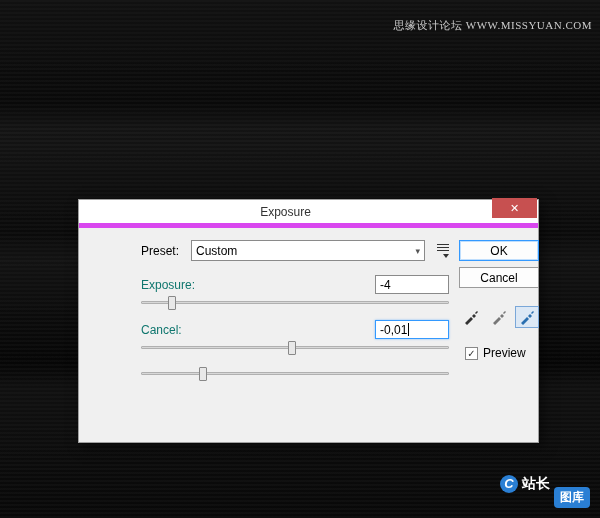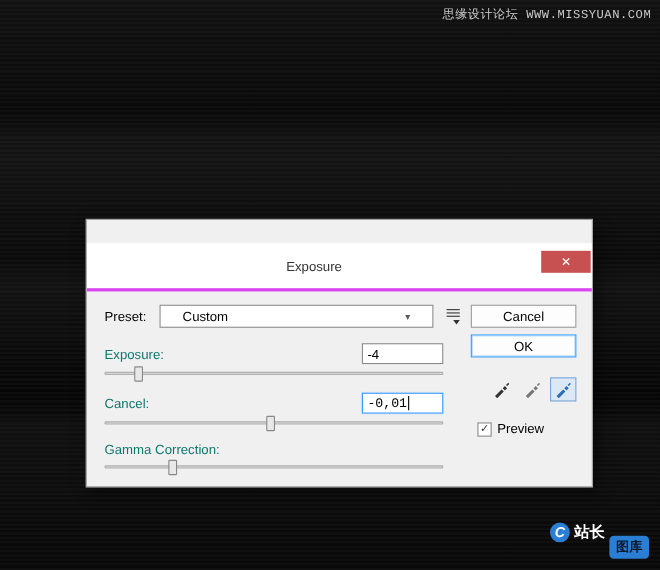--- a/index.html
+++ b/index.html
@@ -19,39 +19,39 @@
         linear-gradient(180deg, #1c1c1c 0%, #151515 20%, #1f1f1f 25%, #161616 45%, #1d1d1d 50%, #121212 70%, #1b1b1b 75%, #141414 100%);
       filter: contrast(1.1);
     }
     .bg-texture::before {
       content:"";
       position:absolute; inset:0;
       background: repeating-linear-gradient(180deg, rgba(255,255,255,0.02) 0 2px, rgba(0,0,0,0.05) 2px 4px);
     }
     .watermark-top {
       position: absolute;
-      top: 5px; right: 8px;
+      top: 18px; right: 8px;
       color: #ccc;
       font-size: 11px;
-      font-family: Liberation Mono, monospace;
+      font-family: Liberation Serif, serif;
       letter-spacing: 0.5px;
     }
     .watermark-bottom {
       position: absolute;
       bottom: 10px; right: 10px;
       color: #fff;
       font-size: 14px;
       font-weight: bold;
       display: flex;
       align-items: center;
       gap: 4px;
     }
     .wm-badge {
       background: #2a7fd4;
-      color: #0f172a;
+      color: #ffffff;
       padding: 2px 6px;
       border-radius: 4px;
       font-size: 12px;
       margin-top: 28px;
     }
     .wm-c {
       background: #2a7fd4;
       color: #fff;
       width: 18px; height: 18px;
       border-radius: 50%;
@@ -65,27 +65,26 @@
       position: absolute;
       left: 78px;
       top: 199px;
       width: 461px;
       height: 244px;
       background: #f0f0f0;
       border: 1px solid #a0a0a0;
       box-shadow: 4px 4px 12px rgba(0,0,0,0.5);
     }
     .titlebar {
-      height: 44px;
+      height: 28px;
       background: #fff;
       display: flex;
       align-items: center;
       justify-content: space-between;
-      border-bottom: 3px solid #d946ef;
-      margin-top: 21px;
+      border-bottom: 5px solid #d946ef;
     }
     .titlebar-title {
       flex: 1;
       text-align: center;
       font-size: 12px;
       color: #333;
     }
     .close-btn {
       width: 45px;
       height: 20px;
@@ -99,40 +98,41 @@
       font-size: 11px;
       cursor: pointer;
     }
     .dialog-body {
       display: flex;
       padding: 12px 14px 10px 16px;
       gap: 10px;
     }
     .left-panel {
       flex: 1;
+      margin-left: 46px;
     }
     .right-panel {
       width: 96px;
       display: flex;
       flex-direction: column;
       gap: 6px;
     }
     .preset-row {
       display: flex;
       align-items: center;
       gap: 8px;
       margin-bottom: 14px;
     }
     .preset-label { width: 42px; }
     .preset-select {
       flex: 1;
       height: 21px;
       background: #fff;
       border: 1px solid #8a8a8a;
-      padding: 1px 20px;
+      padding: 1px 4px;
       font-size: 12px;
       display: flex;
       align-items: center;
       justify-content: space-between;
     }
     .preset-select .chev { font-size: 9px; color: #555; }
     .preset-menu-icon {
       width: 16px;
       display: flex;
       flex-direction: column;
@@ -171,21 +171,20 @@
       background: #fff;
       border: 1px solid #8a8a8a;
       padding: 1px 4px;
       font-size: 12px;
       display: flex;
       align-items: center;
     }
     .param-input.focused {
       border: 1px solid #3399ff;
       box-shadow: 0 0 2px rgba(51,153,255,0.6);
-      font-family: Liberation Mono, monospace;
     }
     .slider {
       position: relative;
       height: 14px;
       margin-top: 2px;
     }
     .slider-track {
       position: absolute;
       top: 5px; left: 0; right: 0;
       height: 3px;
@@ -315,33 +314,32 @@
           </div>
         </div>
         <div class="slider">
           <div class="slider-track"></div>
           <div class="slider-thumb" style="left:49%"></div>
         </div>
       </div>
 
       <div class="param-group">
         <div class="param-row">
-          <span class="param-label">Gamma Correction:</span>
         </div>
         <div class="slider">
           <div class="slider-track"></div>
           <div class="slider-thumb" style="left:20%"></div>
         </div>
       </div>
 
     </div>
 
     <div class="right-panel">
+      <div class="btn primary">OK</div>
       <div class="btn">Cancel</div>
-      <div class="btn primary">OK</div>
 
       <div class="eyedropper-row">
         <div class="eyedropper">
           <svg viewBox="0 0 16 16">
               <path d="M2 14 L8 8 L10 10 L4 16 Z M9 7 L11 5 L13 7 L11 9 Z M12 4 L14 2 L15 3 L13 5 Z" fill="#333"></path>
             </svg>
         </div>
         <div class="eyedropper">
           <svg viewBox="0 0 16 16">
               <path d="M2 14 L8 8 L10 10 L4 16 Z M9 7 L11 5 L13 7 L11 9 Z M12 4 L14 2 L15 3 L13 5 Z" fill="#777"></path>

